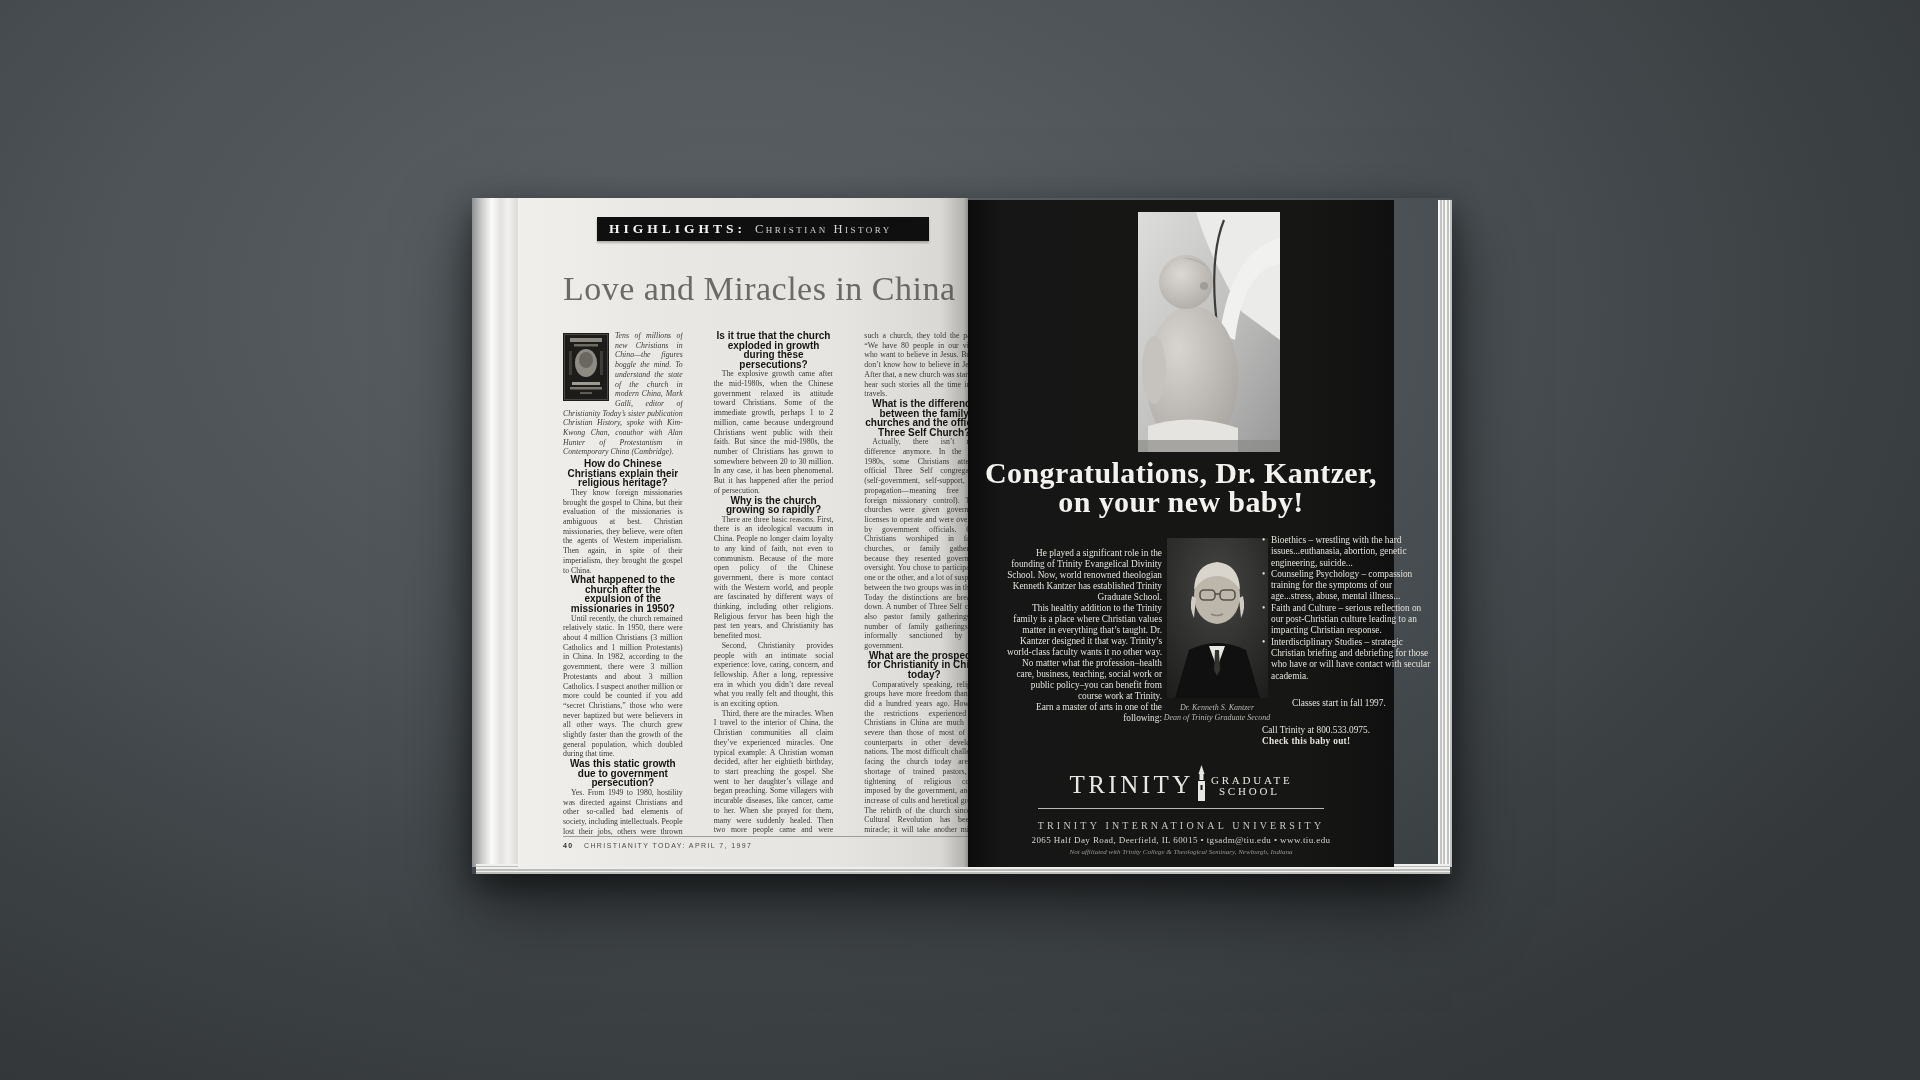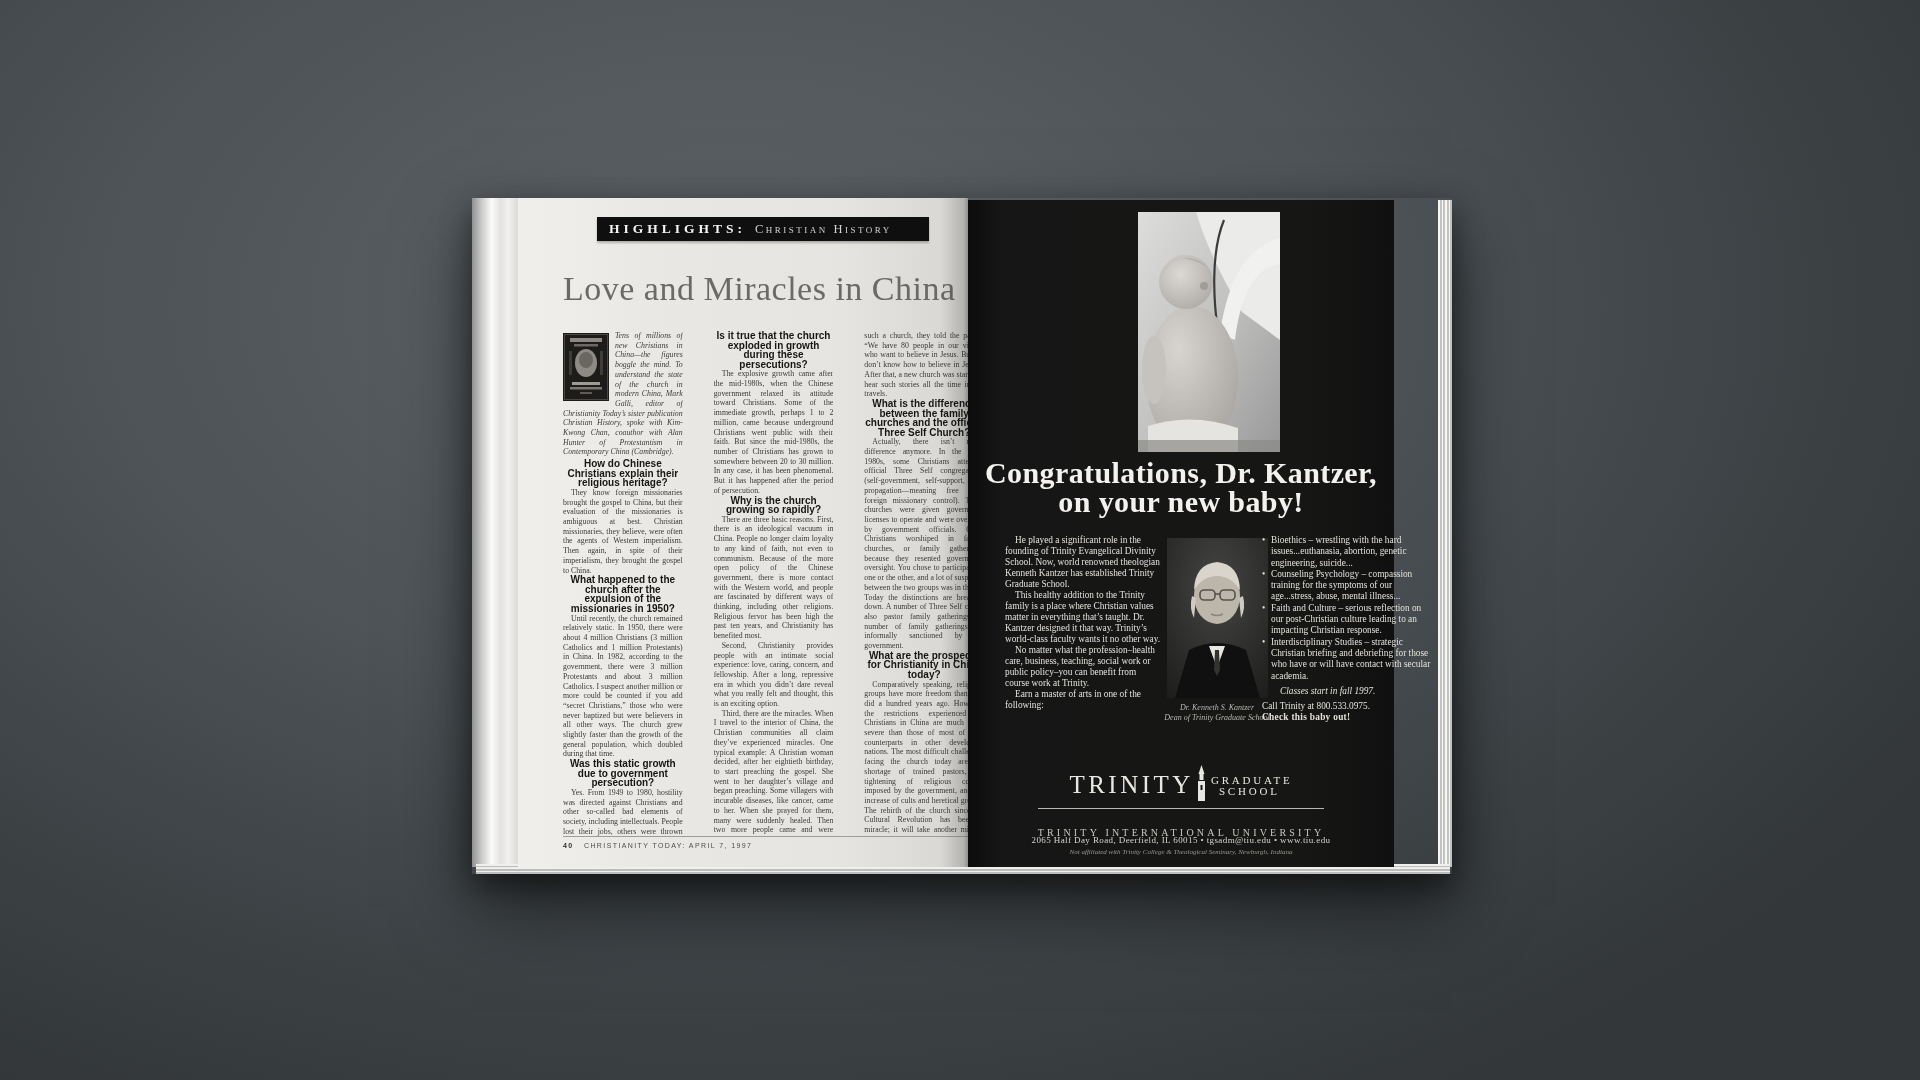--- a/index.html
+++ b/index.html
@@ -41,39 +41,39 @@
     padding-top:5px;font-family:"Liberation Sans",sans-serif;font-size:7px;color:#4c4c48;letter-spacing:1.4px;}
   .lp-footer .pageno{font-weight:bold;color:#2e2e2c;margin-right:7px;}
   .spine{position:absolute;left:468px;top:0;width:28px;height:669px;
     background:linear-gradient(90deg,rgba(0,0,0,0) 0%,rgba(0,0,0,.14) 85%,rgba(0,0,0,.30) 100%);}
   
   .page-right{position:absolute;left:496px;top:2px;width:426px;height:667px;
     background:linear-gradient(90deg,#0c0c0c 0%,#161616 8%,#161615 80%,#101010 100%);color:#dedcd6;}
   .baby-photo{position:absolute;left:170px;top:12px;width:142px;height:240px;background:#c9c9c7;overflow:hidden;}
   .ad-headline{position:absolute;left:0;top:258px;width:100%;text-align:center;color:#f4f2ee;
     font-weight:bold;font-size:30px;line-height:29px;letter-spacing:.4px;}
-  .ad-body{position:absolute;left:37px;top:335px;width:157px;font-size:9.3px;line-height:11px;text-align:left;color:#e3e1da;}
+  .ad-body{position:absolute;left:37px;top:348px;width:157px;font-size:9.3px;line-height:11px;text-align:right;color:#e3e1da;}
   .ad-body p{margin:0;text-indent:10px;}
   .portrait{position:absolute;left:199px;top:338px;width:101px;height:160px;background:#222;}
   .portrait-caption{position:absolute;left:178px;top:503px;width:142px;text-align:center;
     font-style:italic;font-size:8px;line-height:9.5px;color:#b9b7b1;}
   .bullet-col{position:absolute;left:294px;top:335px;width:170px;font-size:9.3px;line-height:11.3px;color:#e3e1da;}
   .bullet{display:flex;}
   .bullet .dot{width:9px;flex:0 0 9px;}
-  .closing-1{margin:4px;text-indent:14px;font-style:italic;}
+  .closing-1{margin:16px;text-indent:14px;}
   .closing-2{margin:0;}
   .closing-3{margin:0;font-weight:bold;letter-spacing:.3px;}
   .logo{position:absolute;left:0;top:565px;width:100%;display:flex;flex-direction:column;align-items:center;color:#e9e7e1;}
   .logo-row{display:flex;align-items:center;}
   .logo-trinity{font-size:25px;letter-spacing:3.5px;}
   .tower-icon{margin:0 3px 0 1px;}
   .logo-gs{display:flex;flex-direction:column;line-height:11px;padding-top:2px;}
   .logo-graduate{font-size:11px;letter-spacing:2.8px;}
   .logo-school{font-size:11px;letter-spacing:2.8px;padding-left:8px;}
-  .logo-univ{border-top:1px solid #b9b7b1;margin-top:3px;padding-top:18px;
+  .logo-univ{border-top:1px solid #b9b7b1;margin-top:3px;padding-top:11px;
     font-size:10px;letter-spacing:3.2px;color:#c9c7c1;}
   .ad-address{position:absolute;left:0;top:635px;width:100%;text-align:center;font-size:9px;letter-spacing:.4px;color:#d6d4ce;}
   .ad-fineprint{position:absolute;left:0;top:648px;width:100%;text-align:center;font-style:italic;font-size:7px;color:#98968f;}
 </style>
 </head>
 <body>
 
 <div class="stage">
   <div class="spread">
 
@@ -223,21 +223,21 @@
           <path d="M76,58 Q79,70 74,80 L72,60 Z" fill="#cfcbc3"></path>
           <rect x="33" y="52" width="15" height="10" rx="4" fill="none" stroke="#57534c" stroke-width="1.6"></rect>
           <rect x="53" y="52" width="15" height="10" rx="4" fill="none" stroke="#57534c" stroke-width="1.6"></rect>
           <line x1="48" y1="56" x2="53" y2="56" stroke="#57534c" stroke-width="1.6"></line>
           <path d="M44,76 Q50,79 56,76" stroke="#8e867a" stroke-width="1.4" fill="none"></path>
         </svg>
       </div>
 
       <div class="portrait-caption">
         <div>Dr. Kenneth S. Kantzer</div>
-        <div>Dean of Trinity Graduate School</div>
+        <div>Dean of Trinity Graduate Second</div>
       </div>
 
       <div class="bullet-col">
         <div>
 
         <div class="bullet">
               <span class="dot">•</span>
               <span>Bioethics – wrestling with the hard issues...euthanasia, abortion, genetic engineering, suicide...</span>
             </div>
             <div class="bullet">

